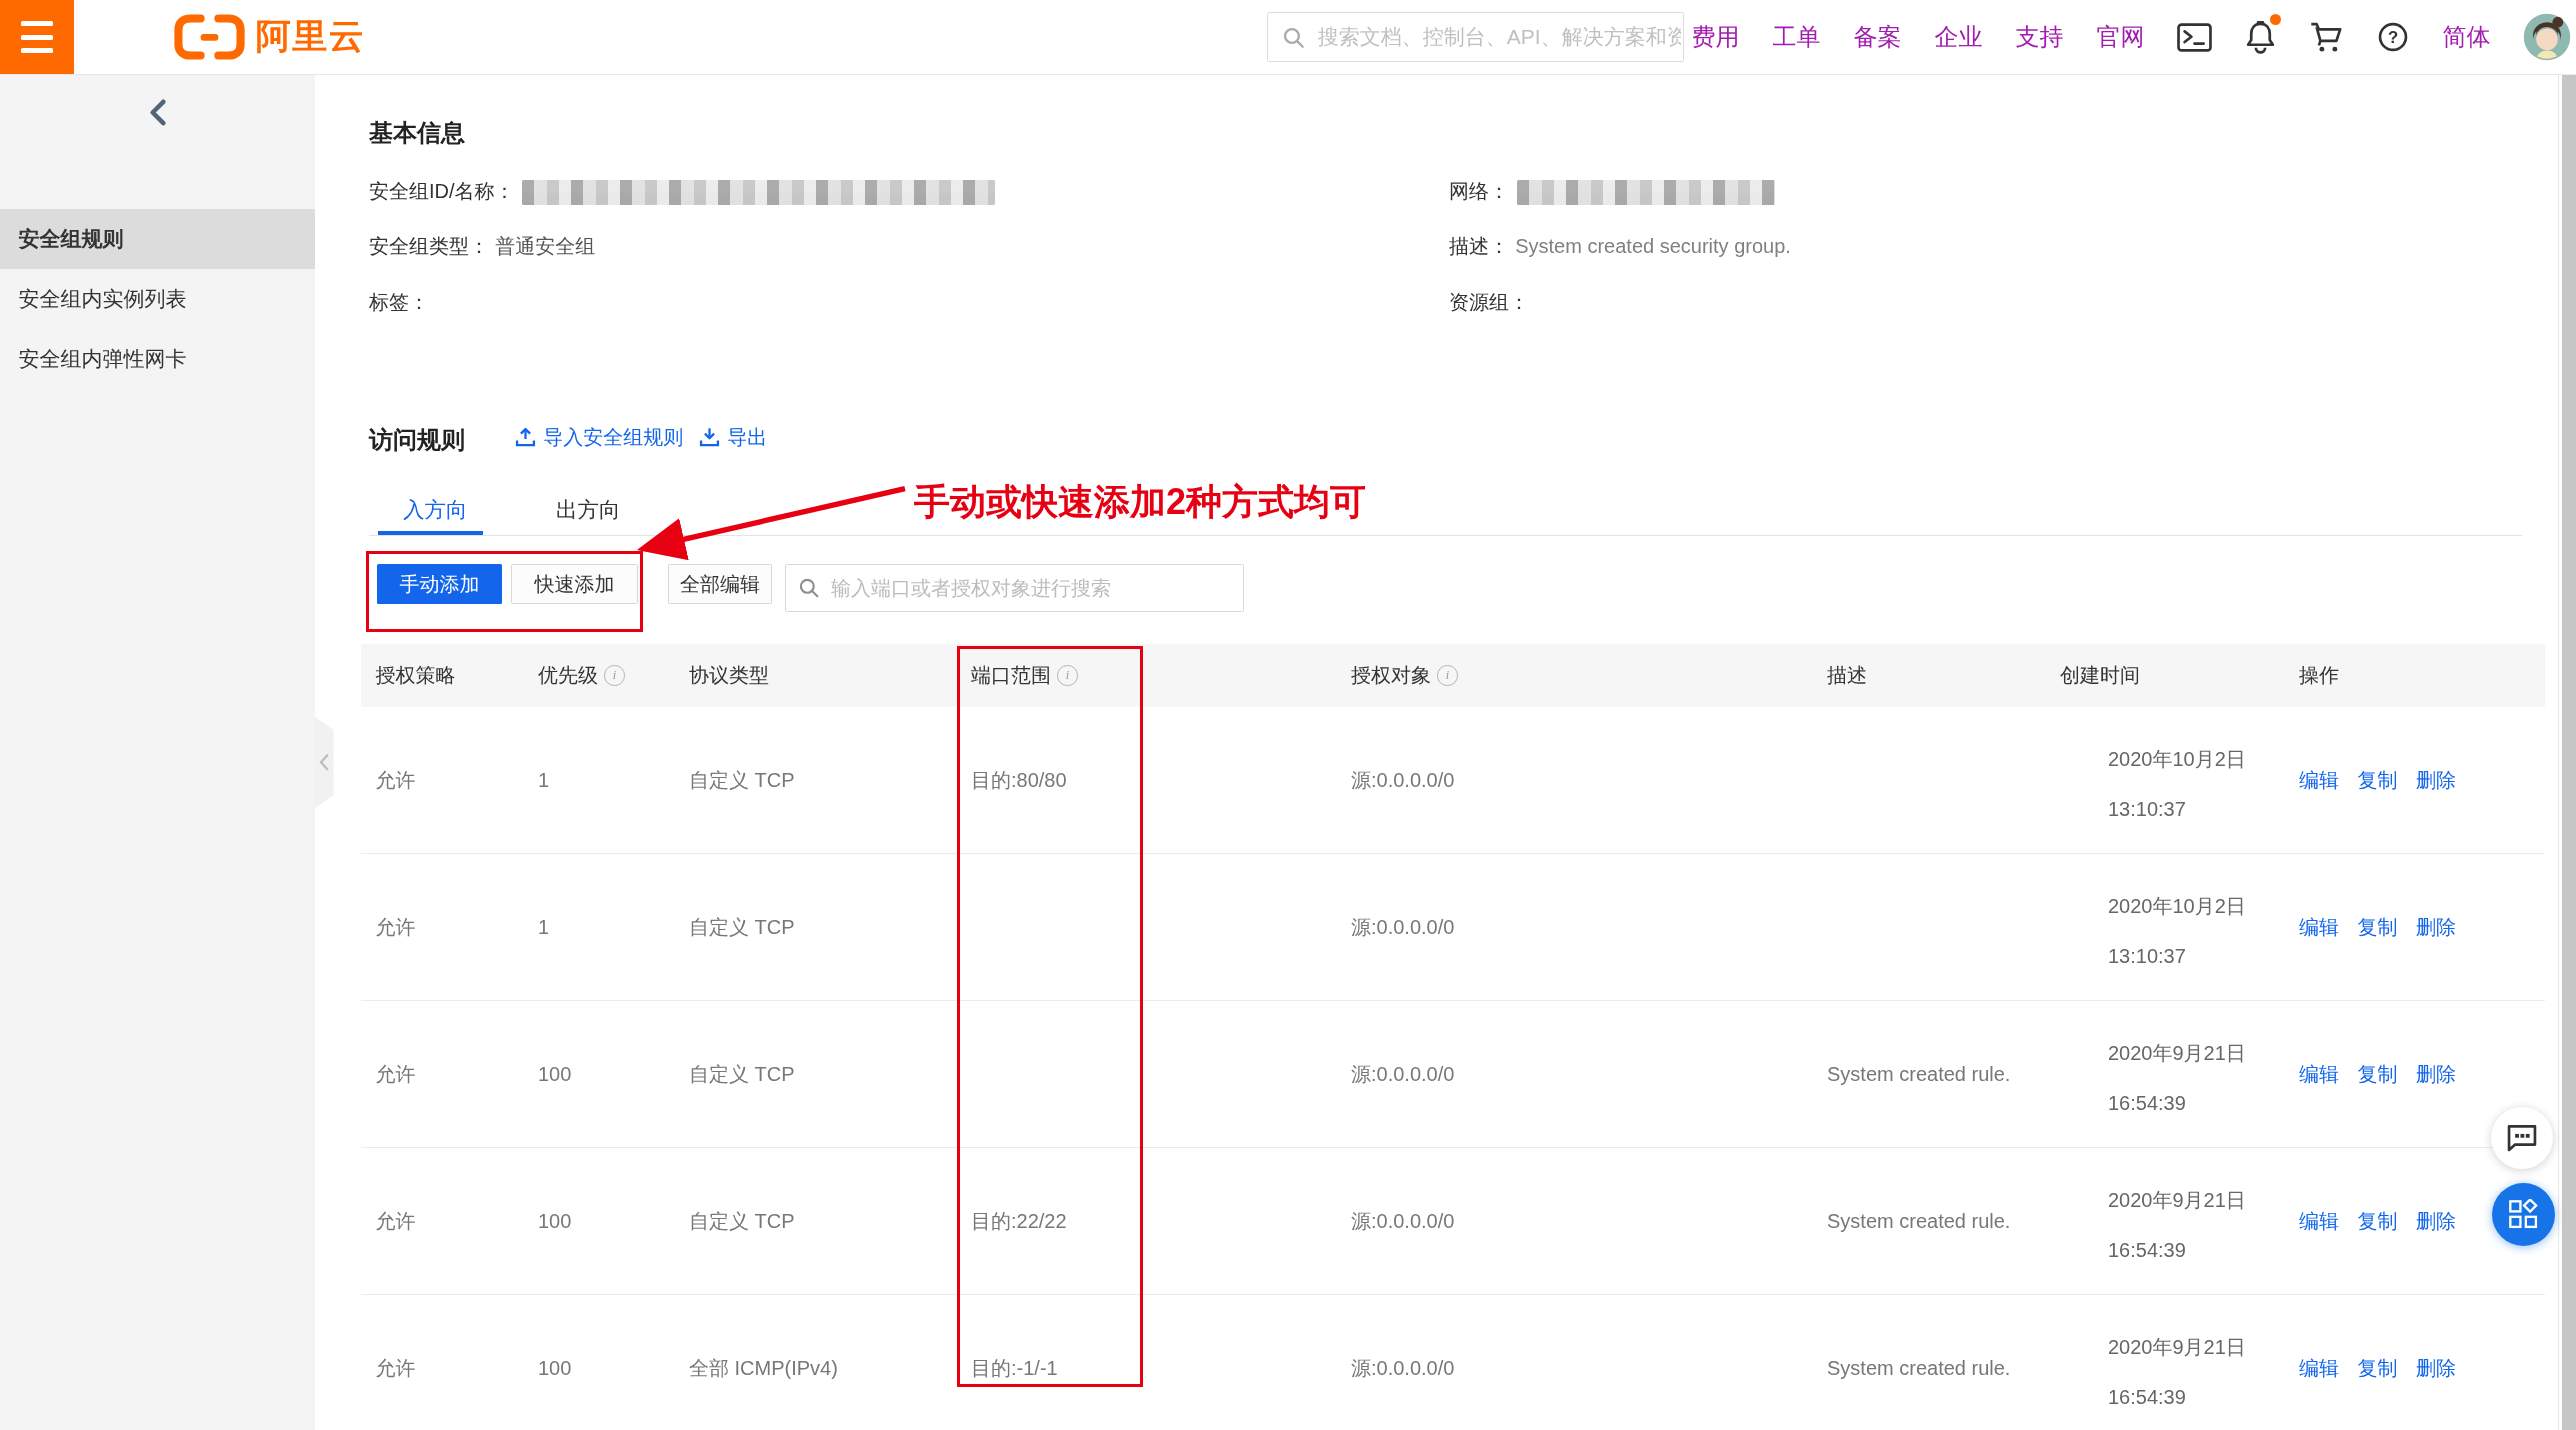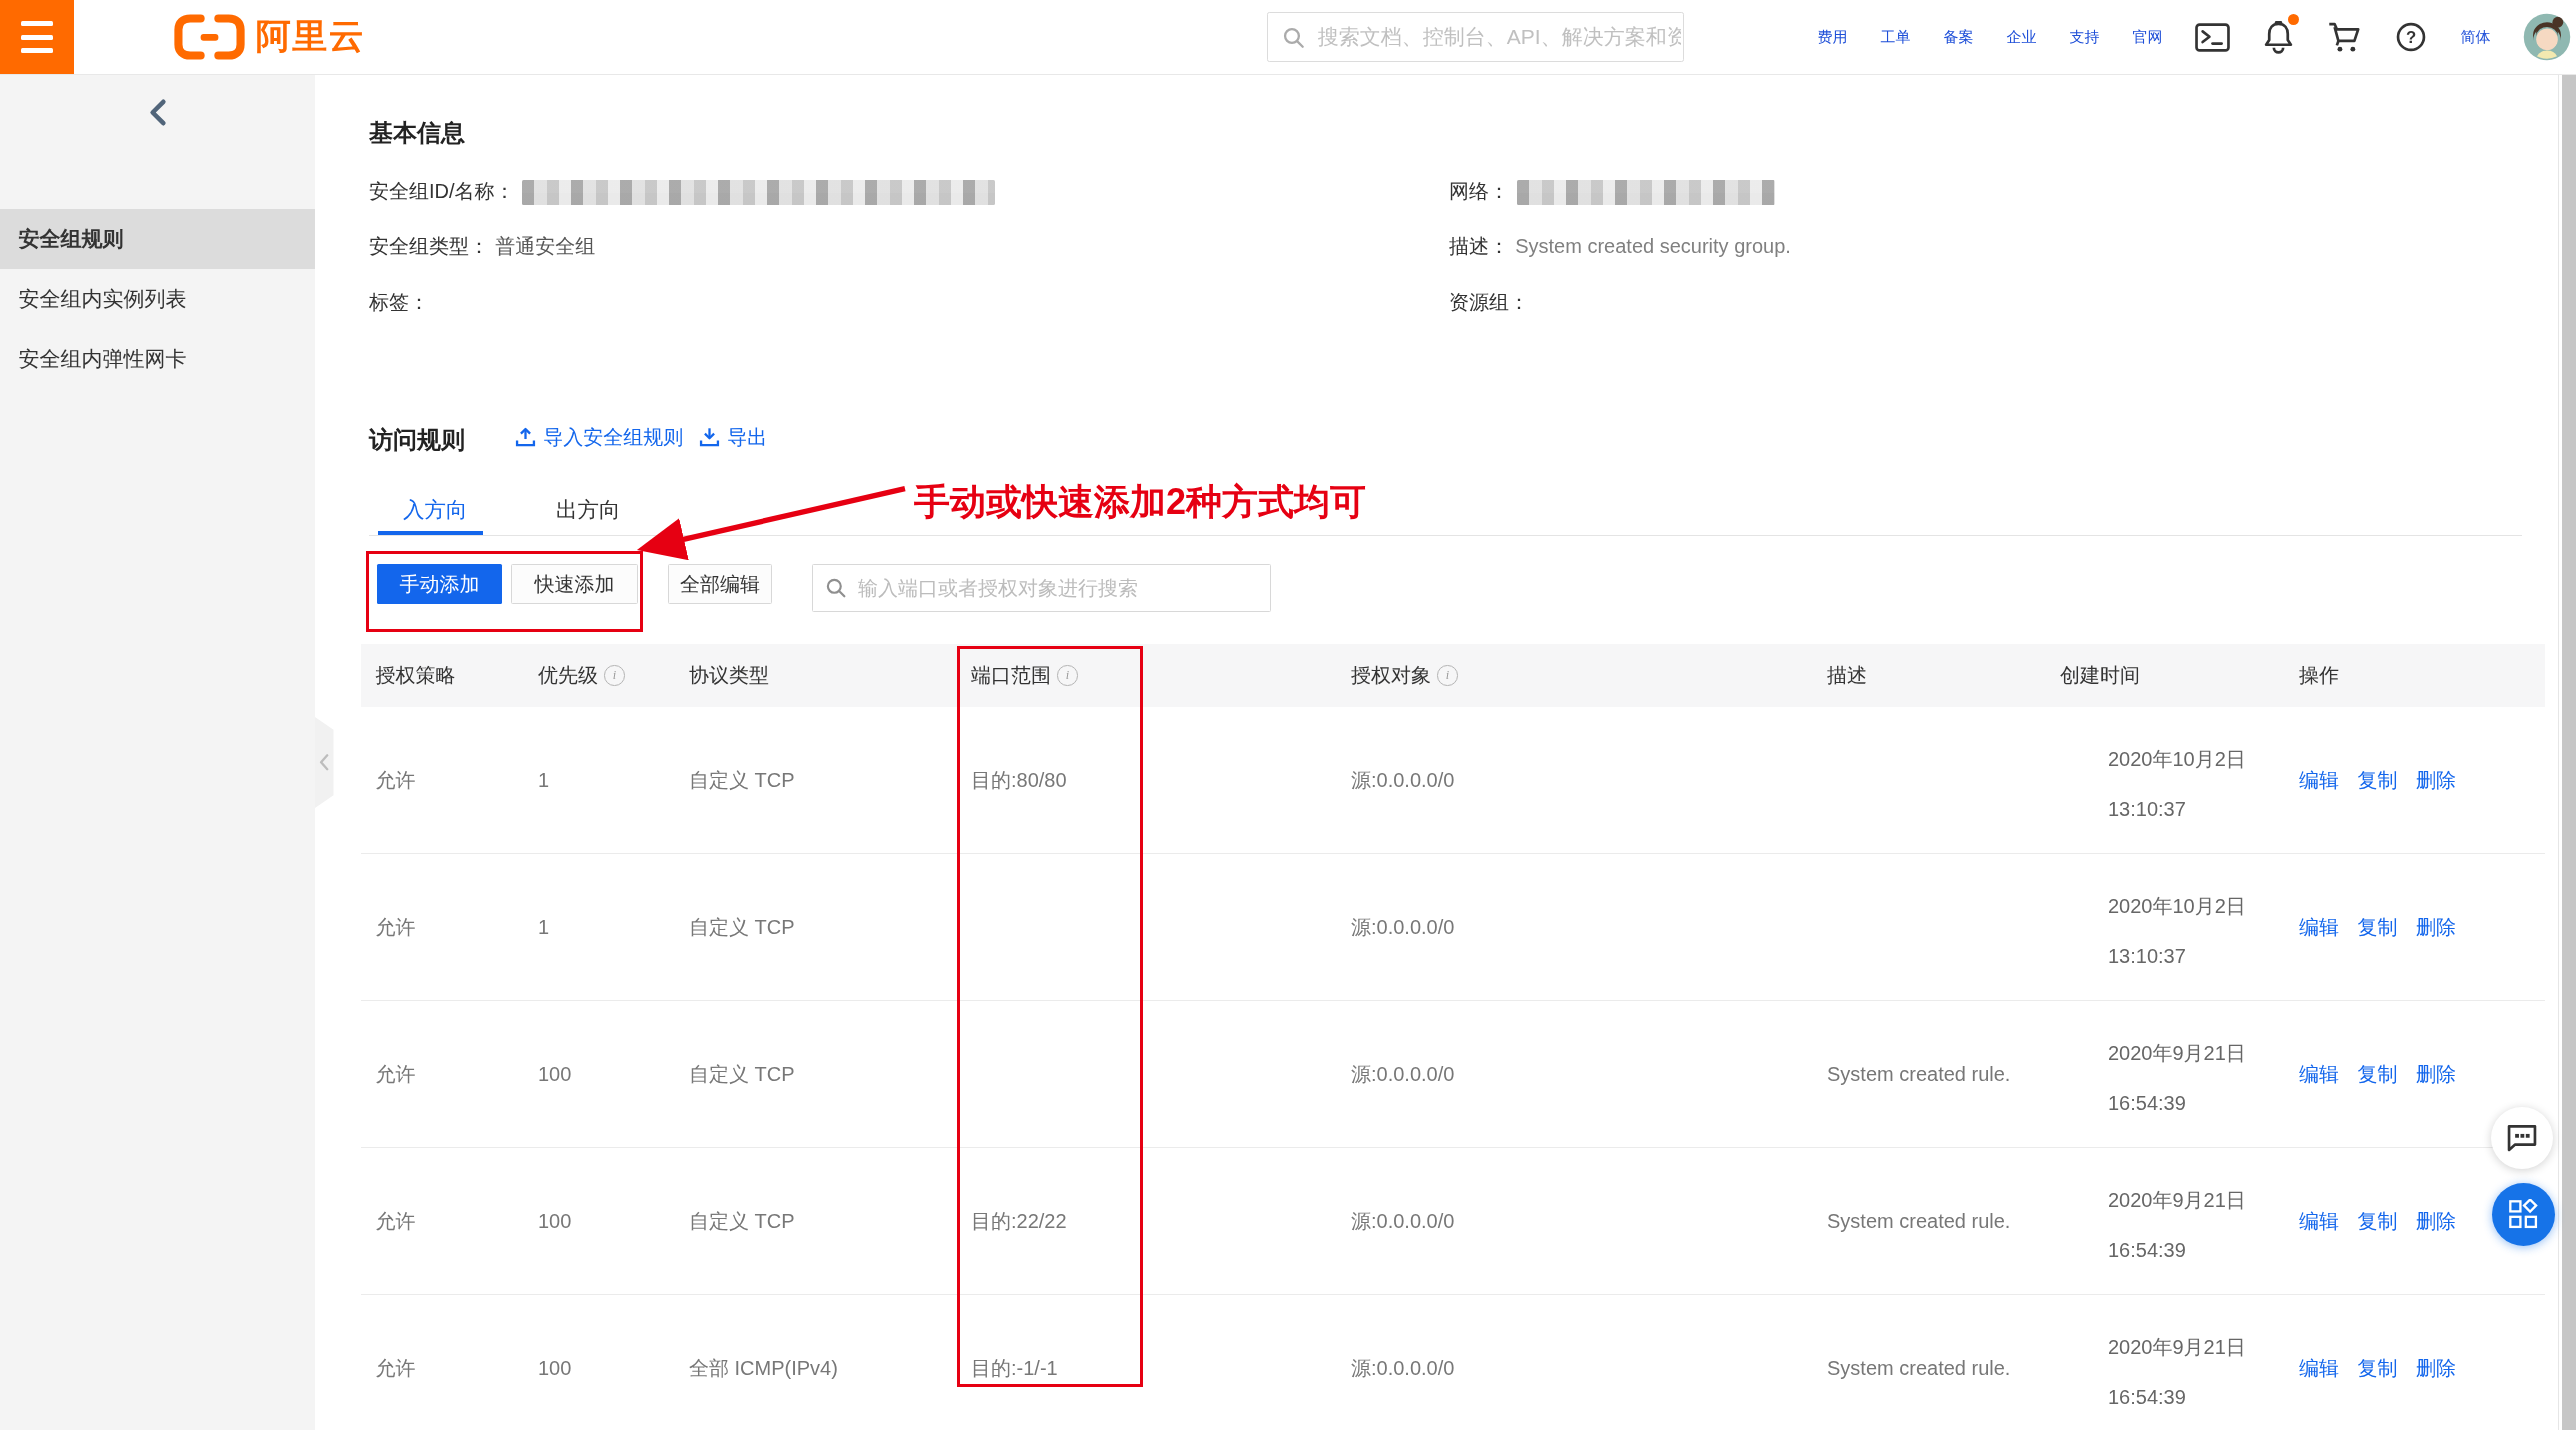--- a/index.html
+++ b/index.html
@@ -14,21 +14,21 @@
   #hamburger .bar{position:absolute;left:21px;width:32px;height:4.6px;background:#fff;border-radius:1.5px;}
   #logo{position:absolute;left:174px;top:10.8px;height:52px;display:flex;align-items:center;gap:10.8px;}
   #logo .logo-text{font-size:35px;font-weight:bold;color:#FF6A00;letter-spacing:1.5px;}
   #hsearch{position:absolute;left:1267px;top:12.3px;width:415px;height:48px;border:0.8px solid #dcdcdc;
            border-radius:2.3px;background:#fff;display:flex;align-items:center;}
   #hsearch input{border:0;outline:0;flex:1;font-size:21px;color:#333;background:transparent;
                  font-family:inherit;}
   #hsearch input::placeholder{color:#c0c0c0;}
   #hsearch .mag{margin:0 10.8px 0 14px;flex:0 0 auto;}
   #topnav{position:absolute;right:4.6px;top:0;height:74px;display:flex;align-items:center;gap:33px;}
-  #topnav .nav-text{font-size:15px;color:#1d4ed8;white-space:nowrap;cursor:pointer;}
+  #topnav .nav-text{font-size:24px;color:#a21caf;white-space:nowrap;cursor:pointer;}
   .icon-wrap{position:relative;display:flex;align-items:center;cursor:pointer;}
   #bell-dot{position:absolute;right:-4.6px;top:-6.2px;width:11.5px;height:11.5px;border-radius:50%;background:#FF6A00;}
 
   
   #sidebar{position:absolute;left:0;top:74px;width:315px;height:1356px;background:#f4f4f4;}
   #side-back{position:absolute;left:0;top:10.8px;width:315px;height:55px;display:flex;align-items:center;
              justify-content:center;cursor:pointer;}
   #side-items{position:absolute;left:0;top:135px;width:315px;}
   .side-item{height:60px;line-height:60px;padding-left:18.5px;font-size:21px;color:#333;cursor:pointer;
              white-space:nowrap;}
@@ -52,21 +52,21 @@
   .blue-link{color:#1366EC;font-size:20px;cursor:pointer;text-decoration:none;display:flex;
              align-items:center;gap:6.2px;white-space:nowrap;}
   #tabs .tab{position:absolute;font-size:21.5px;cursor:pointer;}
   #tab-underline{position:absolute;background:#1366EC;}
   #tabs-baseline{position:absolute;background:#e4e4e4;}
   .btn{position:absolute;height:40px;font-size:20px;display:flex;align-items:center;justify-content:center;
        cursor:pointer;border-radius:1.5px;box-sizing:border-box;white-space:nowrap;}
   .btn.primary{background:#1366EC;color:#fff;}
   .btn.plain{background:#fcfcfc;color:#333;border:0.8px solid #d8d8d8;}
   #rule-search{position:absolute;left:785px;top:564px;width:459px;height:48px;border:0.8px solid #d8d8d8;
-               border-radius:1.5px;background:#fff;display:flex;align-items:center;box-sizing:border-box;margin-left:27px;}
+               border-radius:1.5px;background:#fff;display:flex;align-items:center;box-sizing:border-box;}
   #rule-search input{border:0;outline:0;flex:1;font-size:20px;color:#333;background:transparent;font-family:inherit;}
   #rule-search input::placeholder{color:#bcbcbc;}
   #rule-search .mag{margin:0 9.2px 0 12.3px;flex:0 0 auto;}
 
   
   #thead{position:absolute;left:361px;top:644px;width:2184px;height:63px;background:#f6f6f7;
          border-bottom:0.8px solid #e3e3e3;}
   .th{position:absolute;top:0;height:63px;line-height:63px;font-size:20px;color:#333;white-space:nowrap;
       display:flex;align-items:center;gap:6.2px;}
   .info-ic{display:inline-flex;width:18.5px;height:18.5px;border:1.5px solid #b4b4b4;border-radius:50%;

